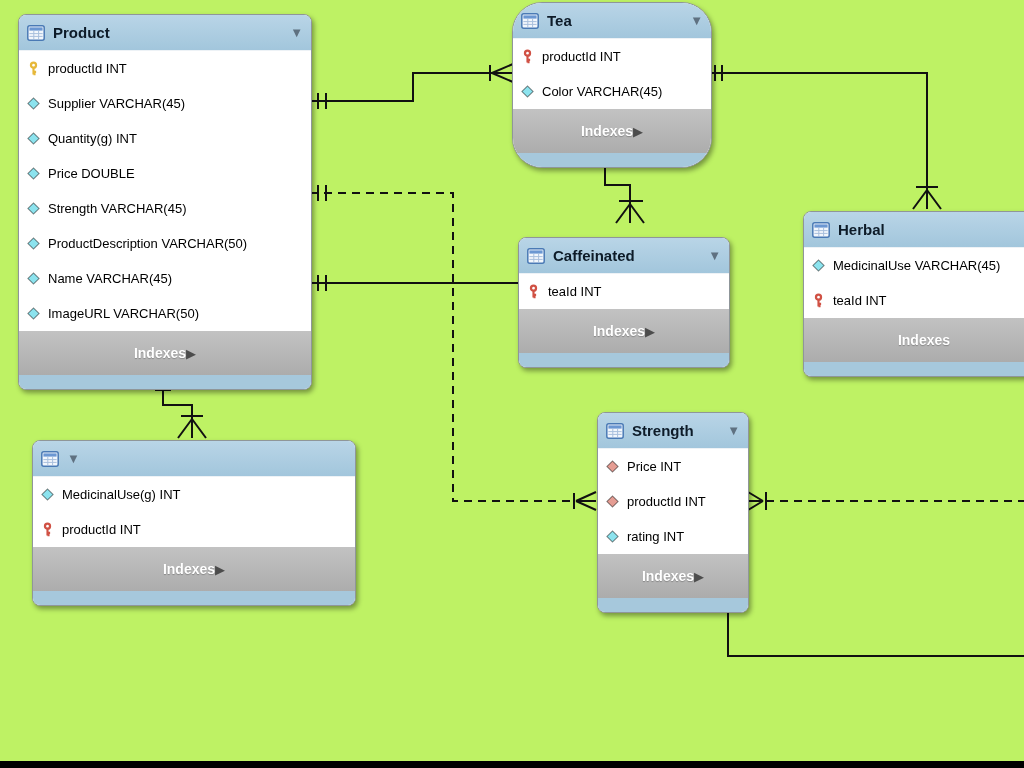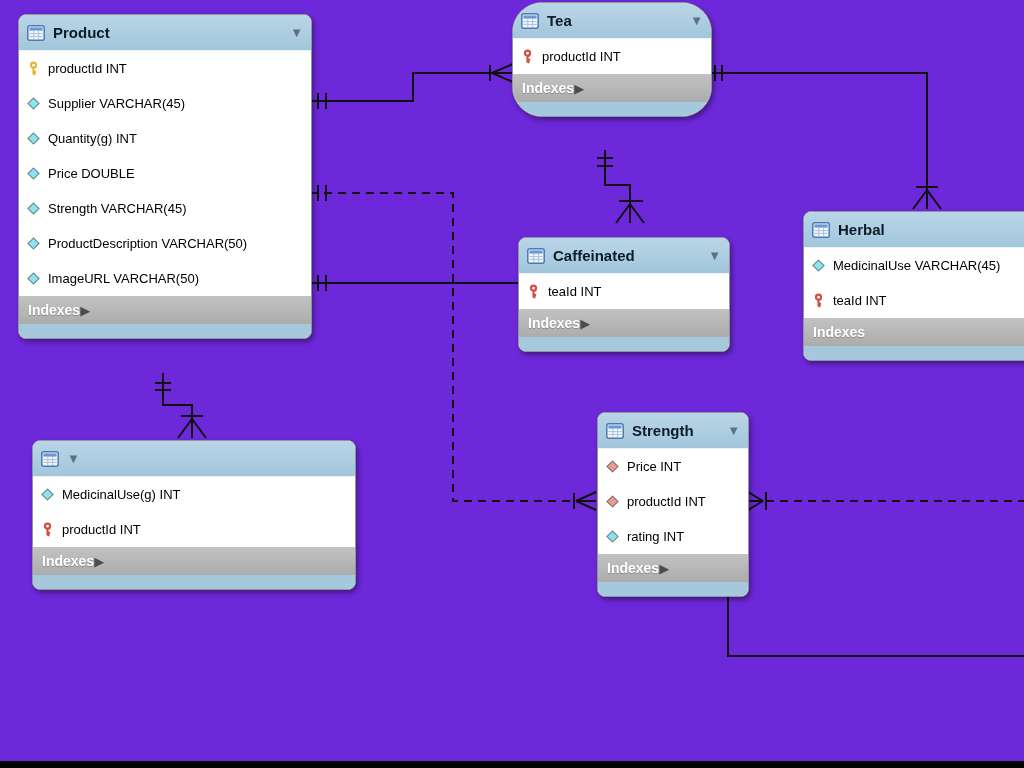--- a/index.html
+++ b/index.html
@@ -1,31 +1,31 @@
 <!DOCTYPE html>
 <html><head>
 <meta charset="utf-8">
 <style>
   html,body{margin:0;padding:0;width:1024px;height:768px;overflow:hidden;background:#fff;
     font-family:"Liberation Sans", sans-serif;}
-  #canvas{position:relative;width:1024px;height:768px;background:#6d28d9;}
+  #canvas{position:relative;width:1024px;height:768px;background:#bef264;}
 
   
   #rels{position:absolute;left:0;top:0;z-index:1;}
 
   
   .etable{position:absolute;z-index:2;background:#fff;border:1px solid #8f9699;border-radius:8px;
     box-shadow:2px 3px 5px rgba(0,0,0,.38);overflow:hidden;}
   .thead{height:35px;display:flex;align-items:center;gap:8px;padding:0 8px;
     background:linear-gradient(#b9d5e7,#a2c6dc);border-bottom:1px solid #edf2f6;}
   .tname{font-weight:bold;font-size:15px;color:#0d1b28;flex:1;white-space:nowrap;}
   .tri{color:#5f7181;font-size:13px;line-height:1;}
   .trow{height:35px;display:flex;align-items:center;gap:7px;padding:0 6px;background:#fff;}
   .trow span.lbl{font-size:13px;color:#000;white-space:nowrap;}
-  .tfoot{height:28px;display:flex;align-items:center;justify-content:flex-start;padding:0 9px;
+  .tfoot{height:28px;display:flex;align-items:center;justify-content:center;padding:8px 9px;
     background:linear-gradient(#c2c2c2,#acacac);}
   .tfoot .flbl{color:#fff;font-weight:bold;font-size:14px;text-shadow:0 1px 1px rgba(0,0,0,.25);}
   .tfoot .farrow{color:#4c4c4c;font-size:13px;line-height:1;}
   .tstrip{height:14px;background:#a6c8dc;}
 
   
   .ci{width:16px;height:16px;display:inline-flex;align-items:center;justify-content:center;flex:none;}
   .ci svg{display:none;width:15px;height:15px;}
   .ci[data-icon="key-yellow"] .ksvg,.ci[data-icon="key-red"] .ksvg{display:block;}
   .ci[data-icon="diamond-cyan"] .dsvg,.ci[data-icon="diamond-red"] .dsvg{display:block;}
@@ -140,20 +140,28 @@
           </svg>
         </span>
       <span class="lbl">ProductDescription VARCHAR(50)</span>
     </div>
     <div class="trow">
       <span class="ci" data-icon="diamond-cyan">
           <svg class="dsvg" viewBox="0 0 14 14">
             <rect x="3.3" y="3.3" width="7.4" height="7.4" transform="rotate(45 7 7)" fill="currentColor" stroke="rgba(0,0,0,0.45)"></rect>
           </svg>
         </span>
+      <span class="lbl">Name VARCHAR(45)</span>
+    </div>
+    <div class="trow">
+      <span class="ci" data-icon="diamond-cyan">
+          <svg class="dsvg" viewBox="0 0 14 14">
+            <rect x="3.3" y="3.3" width="7.4" height="7.4" transform="rotate(45 7 7)" fill="currentColor" stroke="rgba(0,0,0,0.45)"></rect>
+          </svg>
+        </span>
       <span class="lbl">ImageURL VARCHAR(50)</span>
     </div>
     <div class="tfoot">
       <span class="flbl">Indexes</span>
       <span class="farrow">▶</span>
     </div>
     <div class="tstrip"></div>
   </div>
 
   <div class="etable" style="left:512px;top:2px;width:198px;border-radius:30px;">
@@ -169,20 +177,28 @@
       <span class="tri">▼</span>
     </div>
     <div class="trow">
       <span class="ci" data-icon="key-red">
           <svg class="ksvg" viewBox="0 0 14 16">
             <circle cx="7" cy="4.4" r="2.7" stroke="currentColor" stroke-width="2.4" fill="none"></circle>
             <path d="M7 7 L7 14.4 M7 11.6 L9.8 11.6 M7 14 L9.2 14" stroke="currentColor" stroke-width="2.3"></path>
           </svg>
         </span>
       <span class="lbl">productId INT</span>
+    </div>
+    <div class="trow">
+      <span class="ci" data-icon="diamond-cyan">
+          <svg class="dsvg" viewBox="0 0 14 14">
+            <rect x="3.3" y="3.3" width="7.4" height="7.4" transform="rotate(45 7 7)" fill="currentColor" stroke="rgba(0,0,0,0.45)"></rect>
+          </svg>
+        </span>
+      <span class="lbl">Color VARCHAR(45)</span>
     </div>
     <div class="tfoot">
       <span class="flbl">Indexes</span>
       <span class="farrow">▶</span>
     </div>
     <div class="tstrip"></div>
   </div>
 
   <div class="etable" style="left:518px;top:237px;width:210px;">
     <div class="thead">

